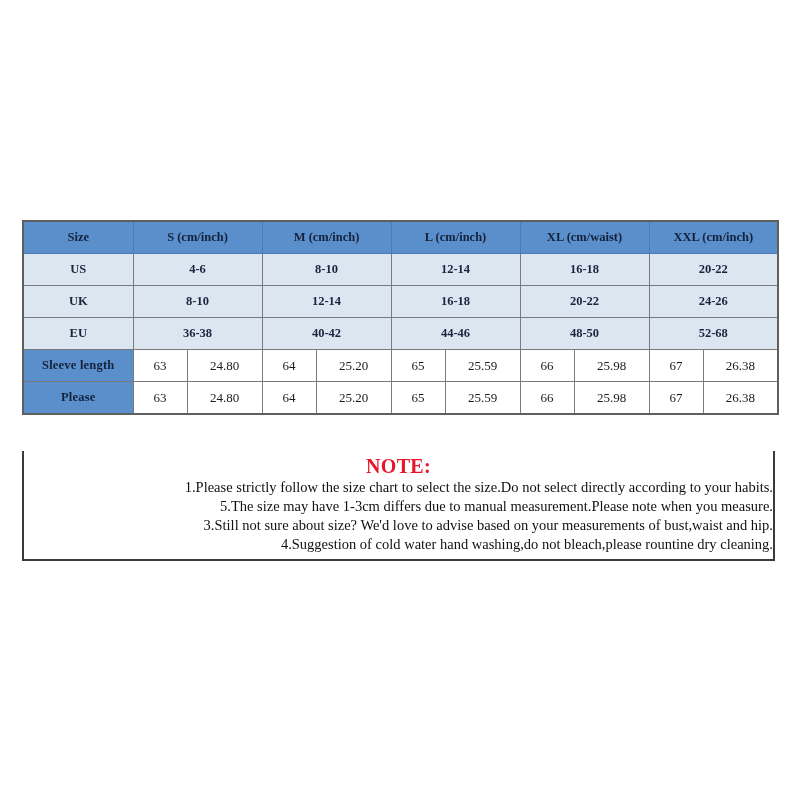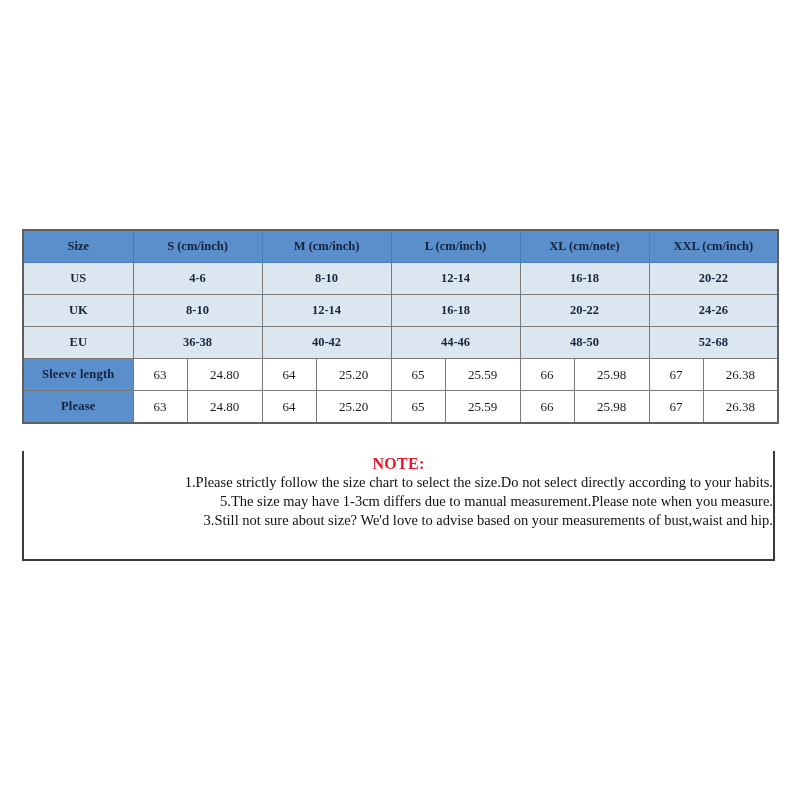--- a/index.html
+++ b/index.html
@@ -11,21 +11,21 @@
     width: 800px;
     height: 800px;
     font-family: "Liberation Serif", "DejaVu Serif", serif;
     position: relative;
     overflow: hidden;
   }
 
   #chart-wrap {
     position: absolute;
     left: 22px;
-    top: 229px;
+    top: 220px;
     width: 734px;
   }
 
   table.size-chart {
     border-collapse: collapse;
     table-layout: fixed;
     width: 757px;
     border: 2px solid #5f5f5f;
   }
 
@@ -86,21 +86,21 @@
     border: 2px solid #3a3a3a;
     border-top: none;
     background: #ffffff;
     box-sizing: border-box;
   }
 
   .note-title {
     text-align: center;
     color: #e8152b;
     font-weight: bold;
-    font-size: 16px;
+    font-size: 20px;
     margin-top: 4px;
     letter-spacing: 0.3px;
     font-family: "Liberation Serif", "DejaVu Serif", serif;
   }
 
   .note-line {
     text-align: right;
     color: #101010;
     font-size: 14.5px;
     line-height: 19px;
@@ -125,21 +125,21 @@
         <col style="width:75px">
       <col style="width:54px">
         <col style="width:75px">
     </colgroup>
     <tbody>
       <tr class="header-row">
         <td>Size</td>
         <td colspan="2">S (cm/inch)</td>
         <td colspan="2">M (cm/inch)</td>
         <td colspan="2">L (cm/inch)</td>
-        <td colspan="2">XL (cm/note)</td>
+        <td colspan="2">XL (cm/waist)</td>
         <td colspan="2">XXL (cm/inch)</td>
       </tr>
 
       <tr class="std-row">
         <td class="label-cell">US</td>
         <td colspan="2">4-6</td>
         <td colspan="2">8-10</td>
         <td colspan="2">12-14</td>
         <td colspan="2">16-18</td>
         <td colspan="2">20-22</td>
@@ -193,13 +193,14 @@
       </tr>
     </tbody>
   </table>
 </div>
 
 <div class="note-box">
   <div class="note-title">NOTE:</div>
   <div class="note-line">1.Please strictly follow the size chart to select the size.Do not select directly according to your habits.</div>
   <div class="note-line">5.The size may have 1-3cm differs due to manual measurement.Please note when you measure.</div>
   <div class="note-line">3.Still not sure about size? We'd love to advise based on your measurements of bust,waist and hip.</div>
+  <div class="note-line">4.Suggestion of cold water hand washing,do not bleach,please rountine dry cleaning.</div>
 </div>
 
 </body></html>

